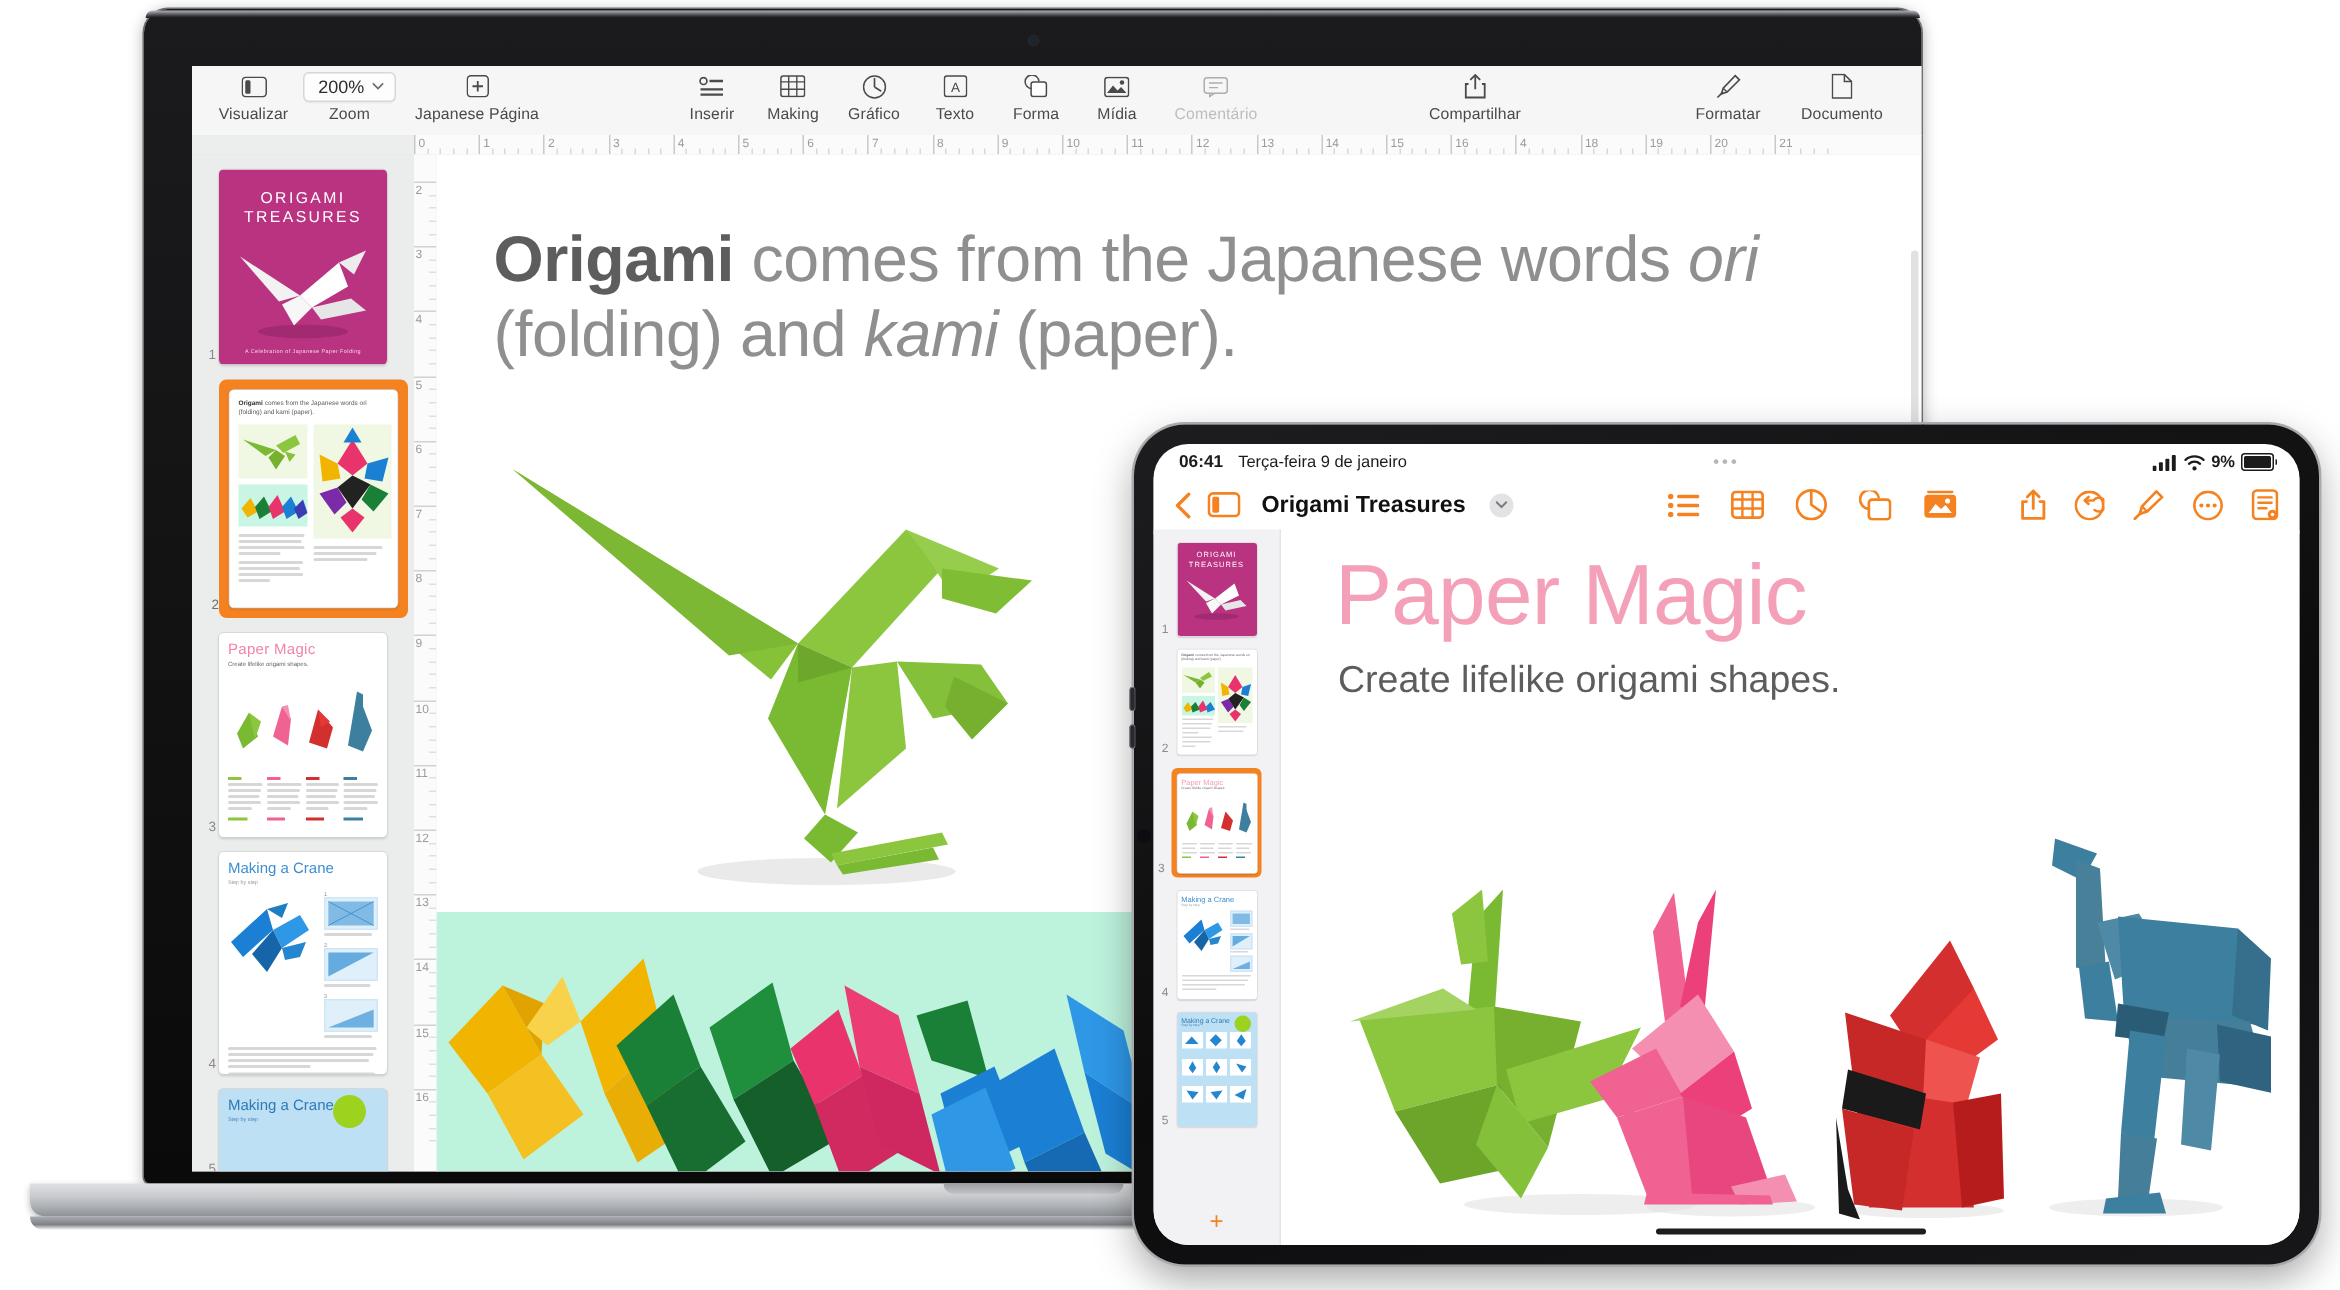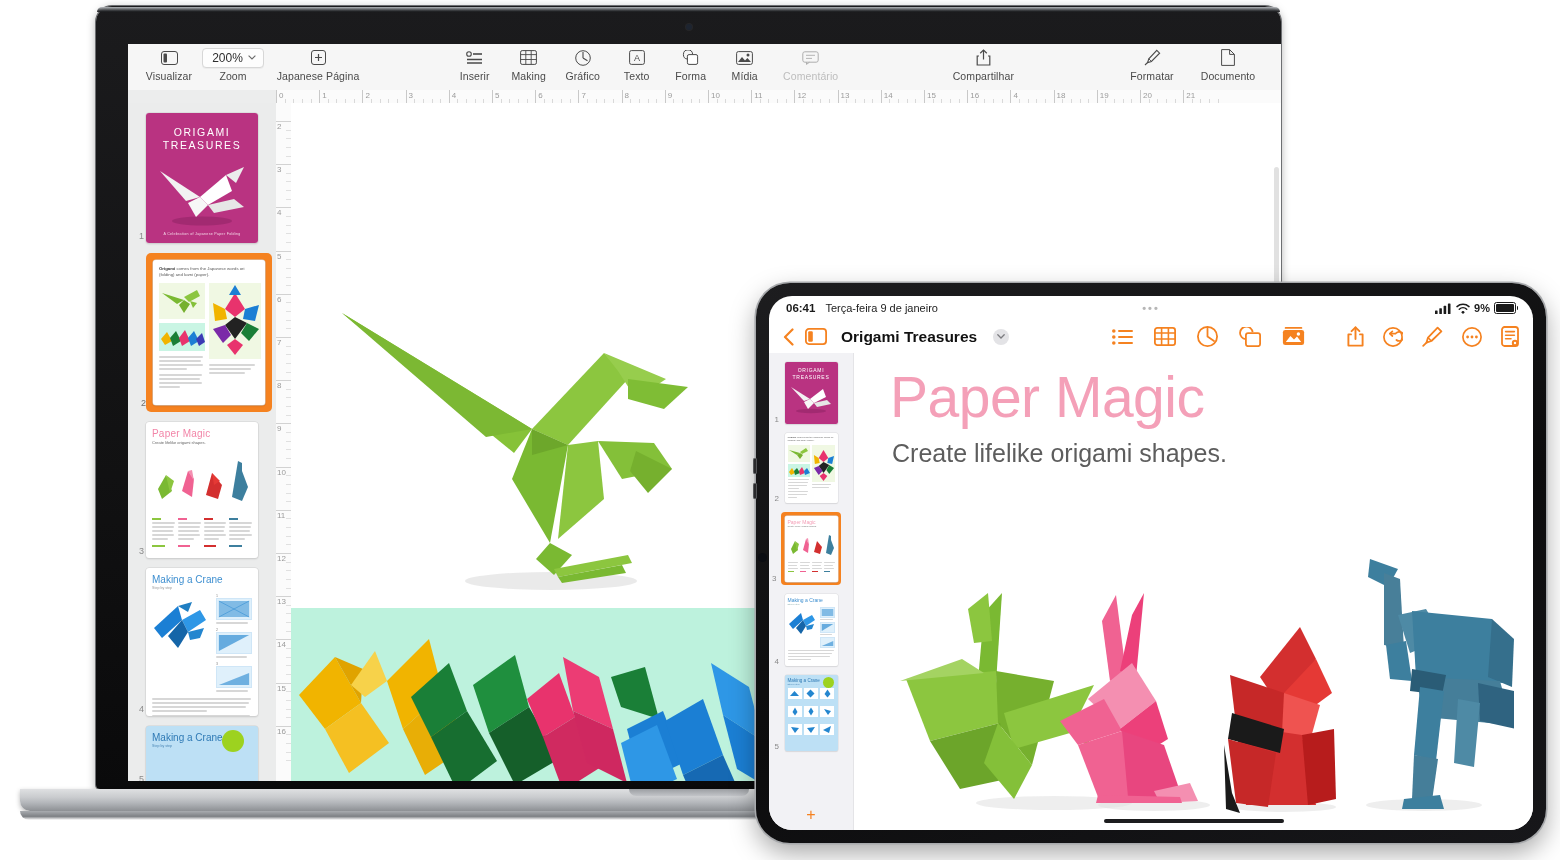--- a/index.html
+++ b/index.html
@@ -782,20 +782,23 @@
             <div class="rv-tick minor" style="top: 631.44px;"></div>
             <div class="rv-tick minor" style="top: 640.08px;"></div>
             <div class="rv-tick minor" style="top: 648.72px;"></div>
             <div class="rv-tick minor" style="top: 657.36px;"></div>
           </div>
 
         <div class="mac-canvas">
           <div class="greenband"></div>
           <div class="mintband"></div>
 
+          <div class="slide-headline">
+            <b>Origami</b><span> comes from the Japanese words </span><i>ori</i><span> (folding) and </span><i>kami</i><span> (paper).</span>
+          </div>
 
           <svg class="dino" viewBox="0 0 400 300">
             <ellipse cx="215" cy="288" rx="86" ry="9" fill="#d9d9d9" opacity=".55"></ellipse>
             <path d="M6 20 L196 136 L178 160 Z" fill="#86c238"></path>
             <path d="M6 20 L196 136 L150 144 Z" fill="#7cb833"></path>
             <path d="M196 136 L268 60 L292 86 L232 152 Z" fill="#8cc63f"></path>
             <path d="M268 60 L330 86 L300 106 L282 78 Z" fill="#97cd4d"></path>
             <path d="M292 86 L352 94 L328 116 L292 106 Z" fill="#7fbd35"></path>
             <path d="M196 136 L232 152 L214 250 L176 186 Z" fill="#7ab932"></path>
             <path d="M232 152 L262 148 L268 206 L222 246 Z" fill="#8cc63f"></path>

